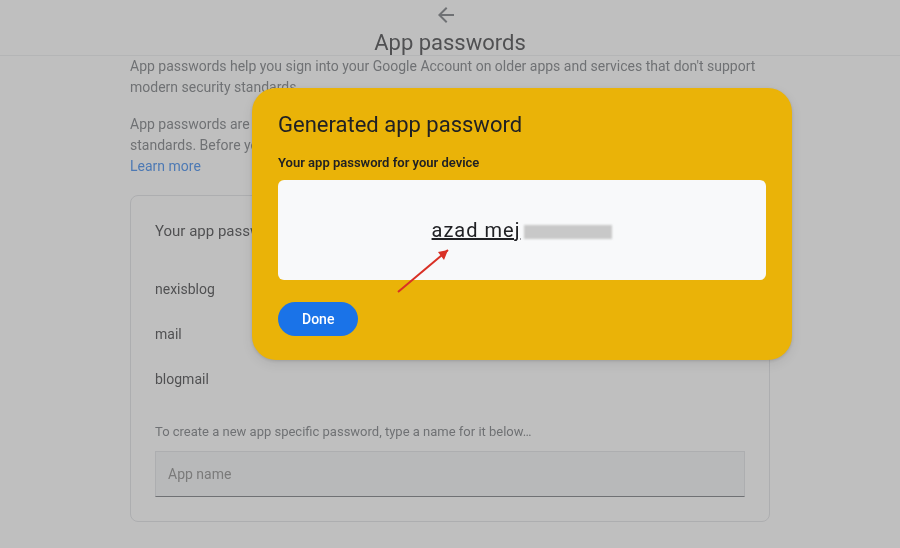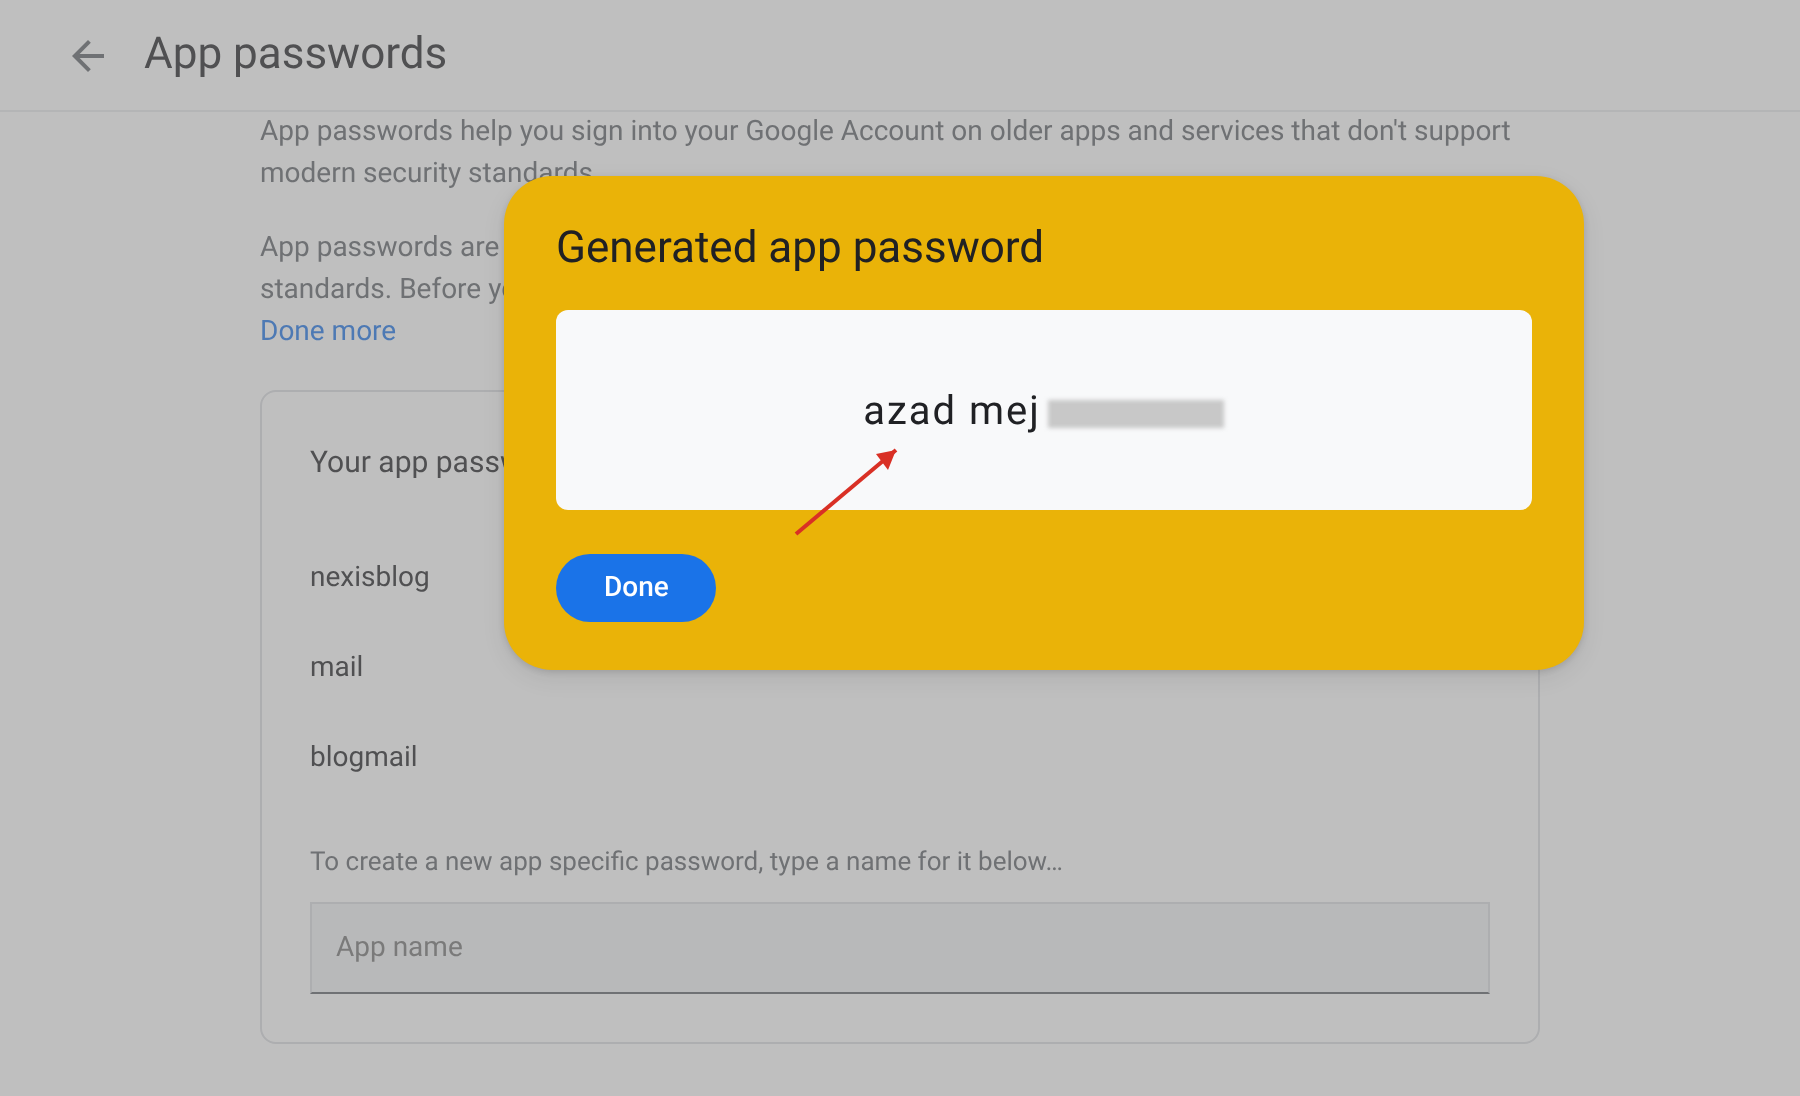--- a/index.html
+++ b/index.html
@@ -1,38 +1,38 @@
 <!DOCTYPE html>
 <html><head>
   <meta charset="utf-8">
   <style>
     * { margin: 0; padding: 0; box-sizing: border-box; font-family: 'Google Sans', Roboto, Arial, sans-serif; }
     body { width: 900px; height: 548px; background: #fff; position: relative; overflow: hidden; }
     
     .overlay { position: absolute; inset: 0; background: rgba(128,128,128,0.5); z-index: 5; }
     
-    .header { height: 56px; display: flex; align-items: center; padding: 0 24px; border-bottom: 1px solid #e8eaed; }
+    .header { height: 56px; display: flex; align-items: center; padding: 0 24px; border-bottom: 1px solid #e8eaed; flex-direction: column; }
     .back-btn { width: 40px; height: 40px; display: flex; align-items: center; justify-content: center; border-radius: 50%; cursor: pointer; margin-right: 8px; }
     .back-btn svg { width: 24px; height: 24px; fill: #5f6368; }
     .page-title { font-size: 22px; color: #202124; }
     
     .content { padding: 0 130px; color: #5f6368; font-size: 14px; line-height: 1.5; }
     .intro { margin-bottom: 16px; }
     .learn-more { color: #1a73e8; text-decoration: none; }
     
     .panel { border: 1px solid #dadce0; border-radius: 8px; padding: 24px; margin-top: 18px; }
     .panel-title { font-size: 15px; color: #202124; margin-bottom: 24px; }
     .pw-item { padding: 12px 0; font-size: 14px; color: #202124; }
     .create-label { font-size: 13px; color: #5f6368; margin: 20px 0 10px; }
     .app-name-input { width: 100%; padding: 14px 12px; border: 1px solid #dadce0; border-bottom: 1px solid #5f6368; background: #f1f3f4; font-size: 14px; color: #5f6368; }
     
     .modal { position: absolute; left: 252px; top: 88px; width: 540px; background: #eab308; border-radius: 24px; padding: 24px 26px; z-index: 10; box-shadow: 0 1px 3px rgba(0,0,0,0.12), 0 4px 12px rgba(0,0,0,0.08); }
     .modal-title { font-size: 22px; color: #202124; margin-bottom: 18px; }
     .modal-subtitle { font-size: 13px; font-weight: 600; color: #202124; margin-bottom: 10px; }
-    .pw-box { background: #f8f9fa; border-radius: 6px; padding: 38px 20px; text-align: center; font-size: 20px; letter-spacing: 1px; color: #202124; margin-bottom: 22px; position: relative; }
+    .pw-box { background: #f8f9fa; border-radius: 6px; padding: 38px 20px; text-align: center; font-size: 20px; letter-spacing: 1px; color: #202124; margin-bottom: 22px; position: relative; text-decoration: underline; }
     .pw-obscured { display: inline-block; width: 88px; height: 14px; background: #c8c8c8; vertical-align: middle; margin-left: 4px; filter: blur(1px); }
     .arrow { position: absolute; left: 110px; top: 62px; }
     .arrow svg { width: 80px; height: 60px; }
     .how-title { font-size: 13px; font-weight: 600; color: #202124; margin-bottom: 6px; }
     .how-text { font-size: 13px; color: #5f6368; line-height: 1.45; margin-bottom: 4px; }
     .modal-actions { display: flex; justify-content: flex-start; margin-top: 20px; }
     .done-btn { background: #1a73e8; color: #fff; border: none; border-radius: 18px; padding: 9px 24px; font-size: 14px; font-weight: 500; cursor: pointer; }
   </style>
 </head>
 <body>
@@ -43,37 +43,38 @@
         <path d="M20 11H7.83l5.59-5.59L12 4l-8 8 8 8 1.41-1.41L7.83 13H20v-2z"></path>
       </svg>
   </div>
   <div class="page-title">App passwords</div>
 </div>
 
 <div class="content">
   <p class="intro">App passwords help you sign into your Google Account on older apps and services that don't support modern security standards.</p>
   <p class="intro">
     <span>App passwords are less secure than using up-to-date apps and services that use modern security standards. Before you create an app password, you should check to see if your app needs this.</span><br>
-    <a href="#" class="learn-more">Done more</a>
+    <a href="#" class="learn-more">Learn more</a>
   </p>
 
   <div class="panel">
     <div class="panel-title">Your app passwords</div>
     <div class="pw-item">nexisblog</div>
     <div class="pw-item">mail</div>
     <div class="pw-item">blogmail</div>
     <div class="create-label">To create a new app specific password, type a name for it below…</div>
     <input class="app-name-input" placeholder="App name" style="">
   </div>
 </div>
 
 <div class="overlay"></div>
 
 <div class="modal">
   <div class="modal-title">Generated app password</div>
+  <div class="modal-subtitle">Your app password for your device</div>
   <div class="pw-box">
     <span>azad mej</span><span class="pw-obscured"></span>
     <div class="arrow">
       <svg viewBox="0 0 80 60">
         <line x1="10" y1="50" x2="60" y2="8" stroke="#d93025" stroke-width="2"></line>
         <polygon points="60,8 50,10 56,18" fill="#d93025"></polygon>
       </svg>
     </div>
   </div>
   <div class="modal-actions">

